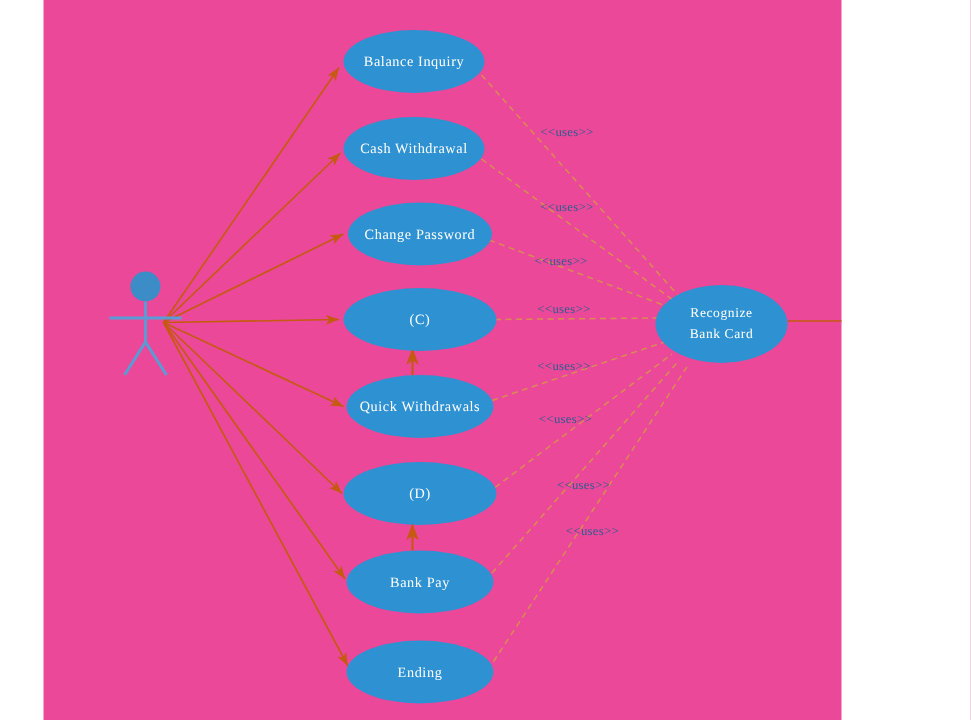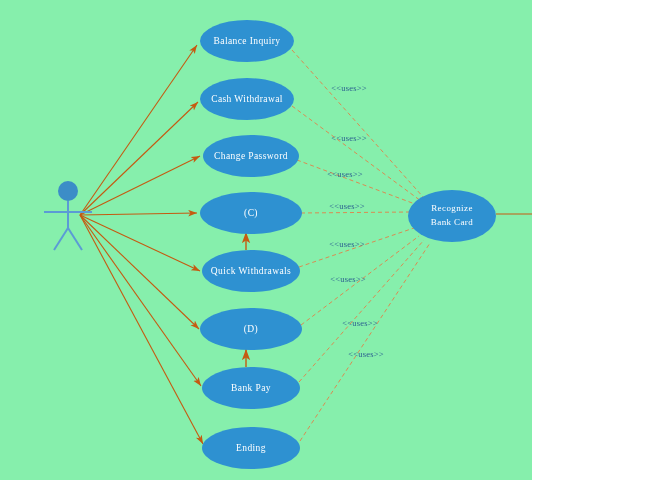--- a/index.html
+++ b/index.html
@@ -7,22 +7,23 @@
     padding: 0;
     background: #ffffff;
   }
   body {
     font-family: "Liberation Serif", serif;
   }
   #canvas {
     position: relative;
     width: 532px;
     height: 480px;
-    background: #86efac;
+    background: #ec4899;
     overflow: hidden;
+    margin-left: 29px;
   }
   #diagram-svg {
     position: absolute;
     top: 0;
     left: 0;
     width: 647px;
     height: 480px;
   }
   .uc-label {
     font-family: "Liberation Serif", serif;

